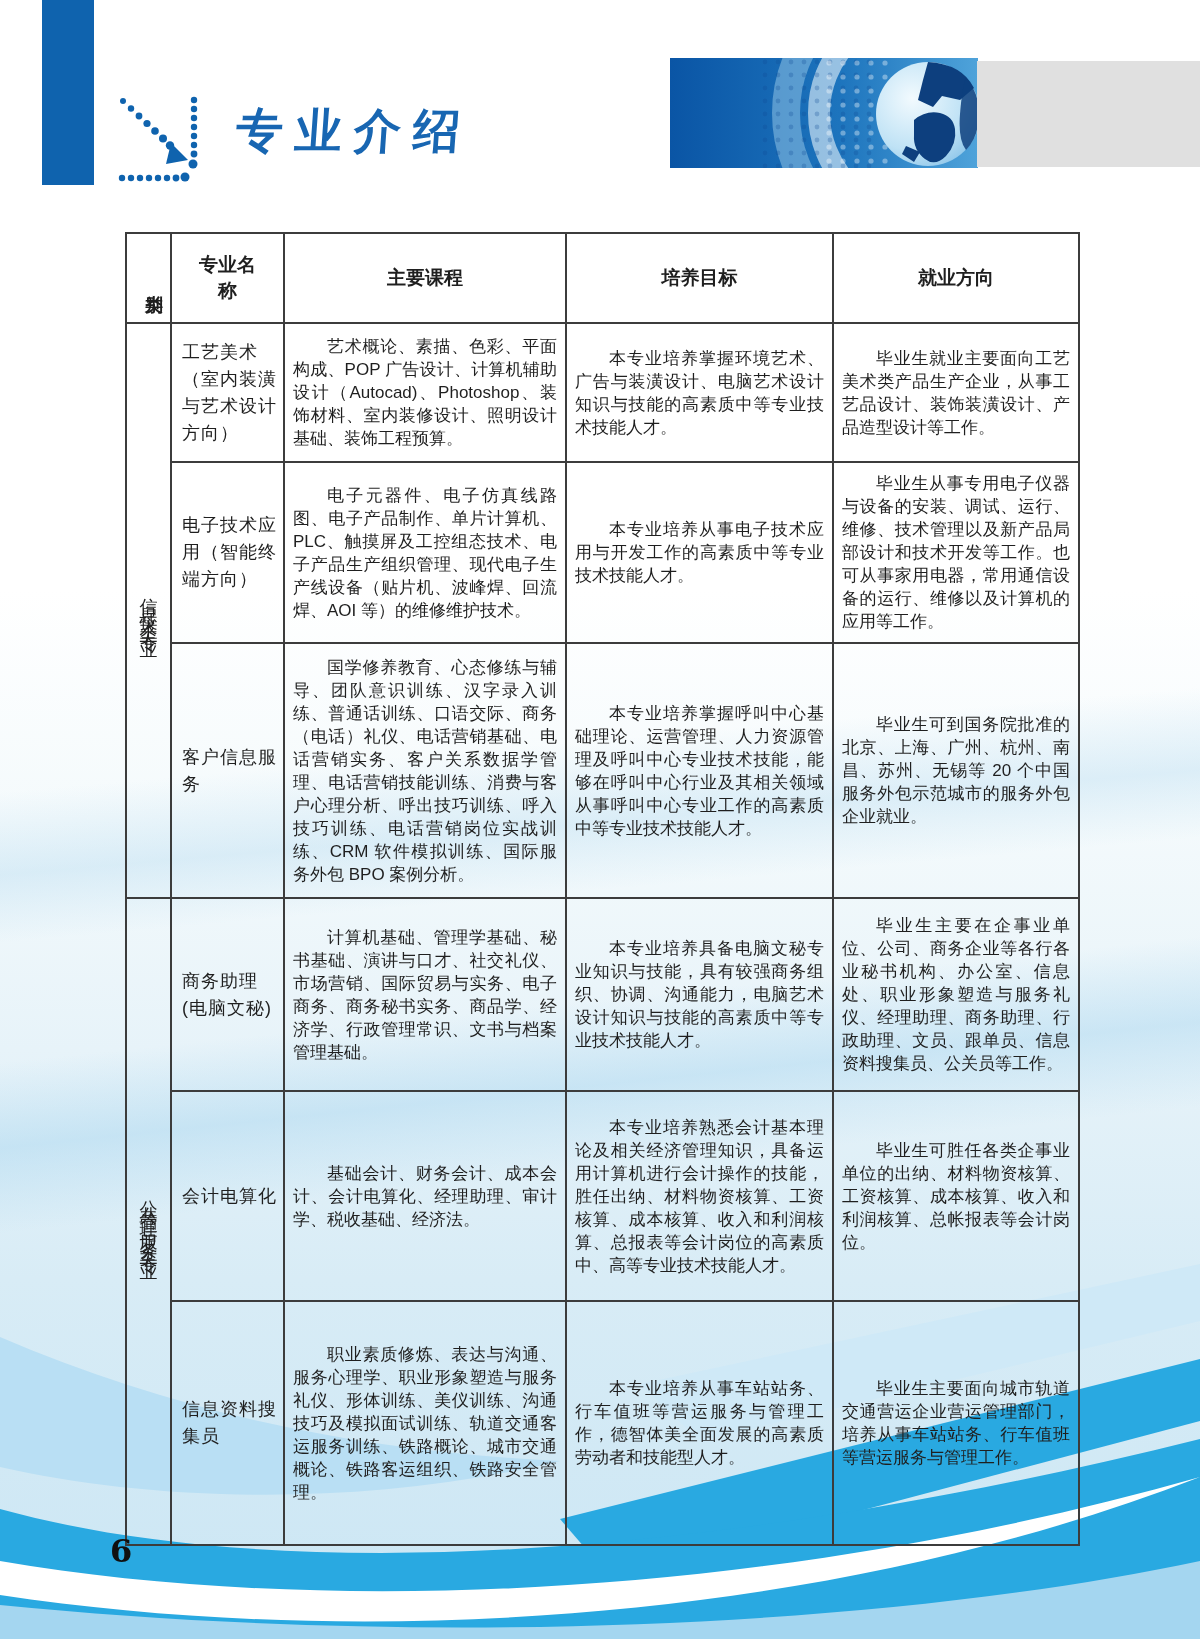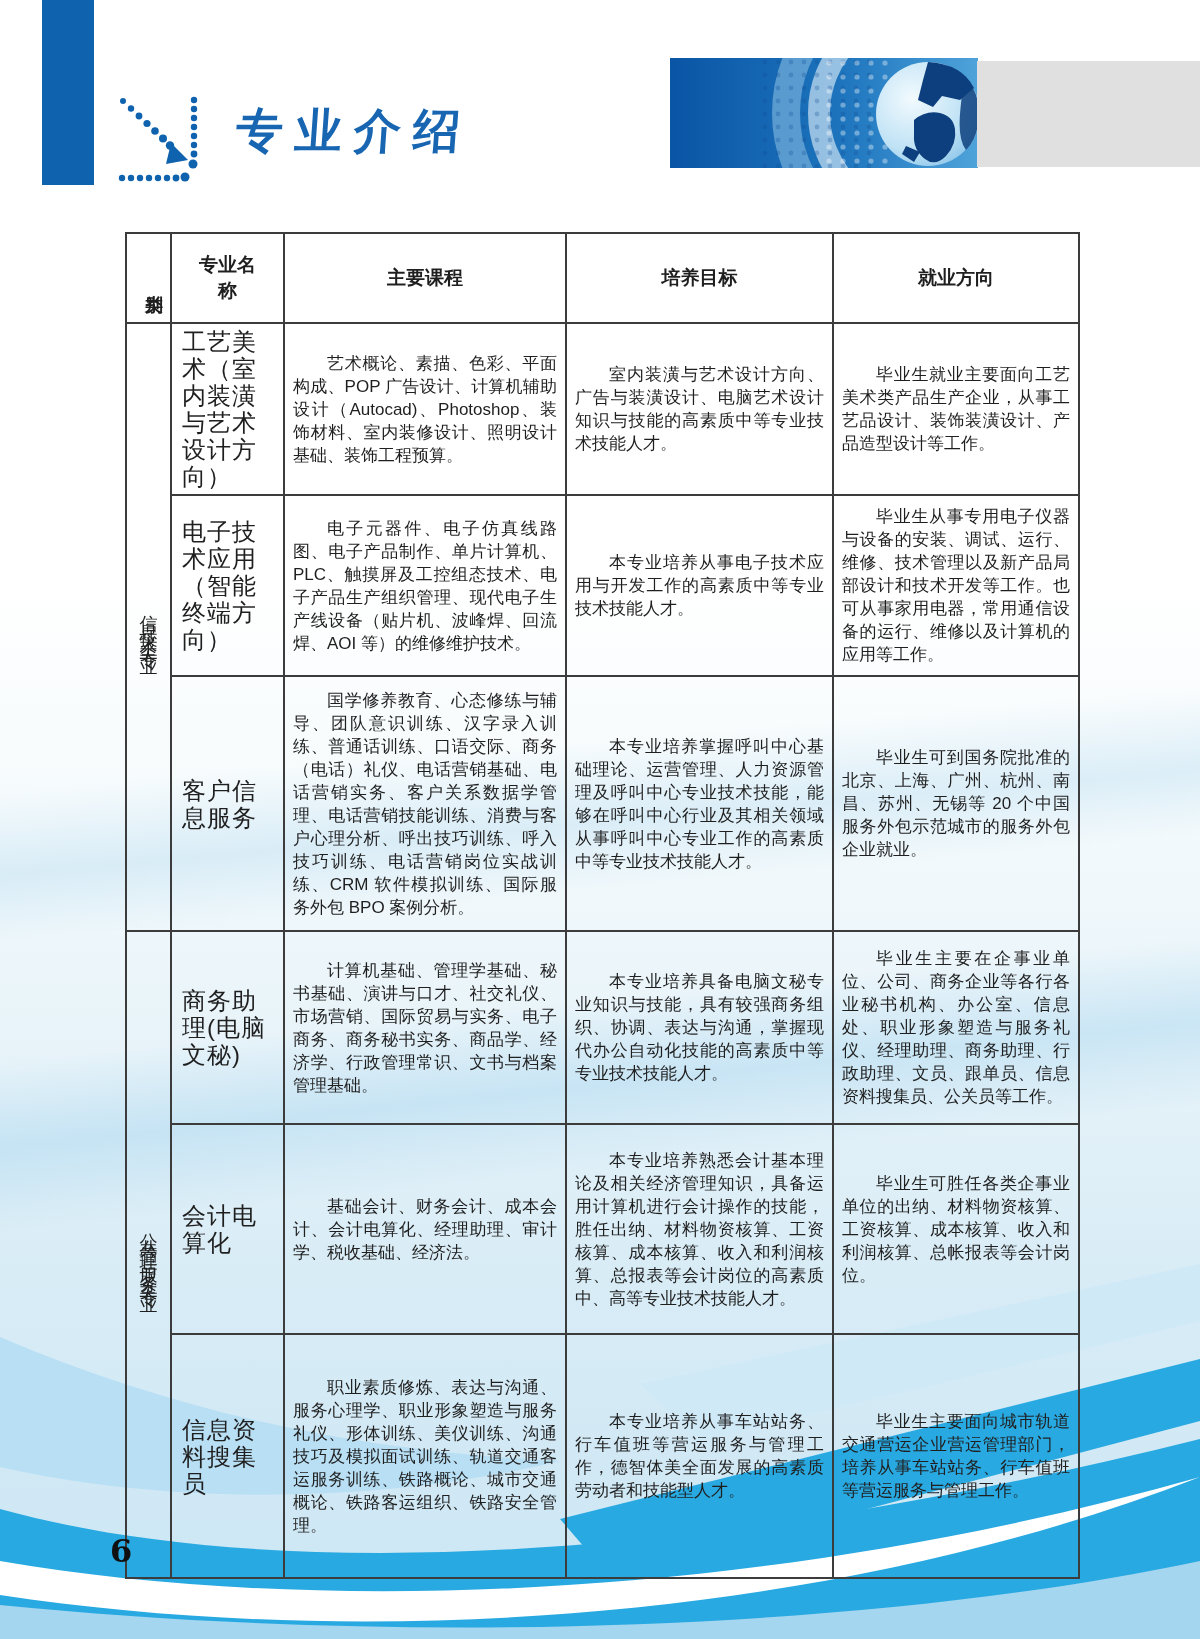--- a/index.html
+++ b/index.html
@@ -38,21 +38,21 @@
     vertical-align:middle;
     background:transparent;
   }
   table.majors th{font-size:19px;font-weight:bold;text-align:center;padding:18px;font-family:Liberation Serif, serif;}
   .v-text{
     display:inline-block;
     writing-mode:vertical-rl;text-orientation:upright;
     letter-spacing:7px;font-size:18px;line-height:1;
   }
   .cat-cell{text-align:center;}
-  .name-cell{font-size:24px;line-height:27px;padding:4px 6px 4px 10px;text-align:left;letter-spacing:1px;border-radius:6px;}
+  .name-cell{font-size:18px;line-height:27px;padding:4px 6px 4px 10px;text-align:left;letter-spacing:1px;border-radius:6px;}
   .para-cell{font-size:17px;line-height:23px;padding:4px 8px;text-align:justify;}
   .para-cell .para{text-indent:2em;margin:0;}
   
   .waves{position:absolute;left:0;bottom:0;width:1200px;height:430px;z-index:1;}
   .page-number{
     position:absolute;left:110px;top:1532px;z-index:4;
     font-family:"DejaVu Serif","Liberation Serif",serif;
     font-size:32px;font-weight:bold;color:#101010;
   }
 </style>
@@ -166,21 +166,21 @@
 
     <tr style="height:139px">
       <td class="cat-cell" rowspan="3">
         <span class="v-text">信息技术类专业</span>
       </td>
       <td class="name-cell">工艺美术（室内装潢与艺术设计方向）</td>
       <td class="para-cell">
             <p class="para">艺术概论、素描、色彩、平面构成、POP 广告设计、计算机辅助设计（Autocad)、Photoshop、装饰材料、室内装修设计、照明设计基础、装饰工程预算。</p>
           </td>
       <td class="para-cell">
-            <p class="para">室内装潢与艺术设计方向、广告与装潢设计、电脑艺术设计知识与技能的高素质中等专业技术技能人才。</p>
+            <p class="para">本专业培养掌握环境艺术、广告与装潢设计、电脑艺术设计知识与技能的高素质中等专业技术技能人才。</p>
           </td>
       <td class="para-cell">
             <p class="para">毕业生就业主要面向工艺美术类产品生产企业，从事工艺品设计、装饰装潢设计、产品造型设计等工作。</p>
           </td>
     </tr>
     <tr style="height:181px">
       <td class="name-cell">电子技术应用（智能终端方向）</td>
       <td class="para-cell">
             <p class="para">电子元器件、电子仿真线路图、电子产品制作、单片计算机、PLC、触摸屏及工控组态技术、电子产品生产组织管理、现代电子生产线设备（贴片机、波峰焊、回流焊、AOI 等）的维修维护技术。</p>
           </td>
@@ -206,21 +206,21 @@
 
     <tr style="height:193px">
       <td class="cat-cell" rowspan="3">
         <span class="v-text">公共管理与服务类专业</span>
       </td>
       <td class="name-cell">商务助理(电脑文秘)</td>
       <td class="para-cell">
             <p class="para">计算机基础、管理学基础、秘书基础、演讲与口才、社交礼仪、市场营销、国际贸易与实务、电子商务、商务秘书实务、商品学、经济学、行政管理常识、文书与档案管理基础。</p>
           </td>
       <td class="para-cell">
-            <p class="para">本专业培养具备电脑文秘专业知识与技能，具有较强商务组织、协调、表达与沟通，掌握现代办公自动化技能的高素质中等专业技术技能人才。</p>
+            <p class="para">本专业培养具备电脑文秘专业知识与技能，具有较强商务组织、协调、沟通能力，电脑艺术设计知识与技能的高素质中等专业技术技能人才。</p>
           </td>
       <td class="para-cell">
             <p class="para">毕业生主要在企事业单位、公司、商务企业等各行各业秘书机构、办公室、信息处、职业形象塑造与服务礼仪、经理助理、商务助理、行政助理、文员、跟单员、信息资料搜集员、公关员等工作。</p>
           </td>
     </tr>
     <tr style="height:210px">
       <td class="name-cell">会计电算化</td>
       <td class="para-cell">
             <p class="para">基础会计、财务会计、成本会计、会计电算化、经理助理、审计学、税收基础、经济法。</p>
           </td>

